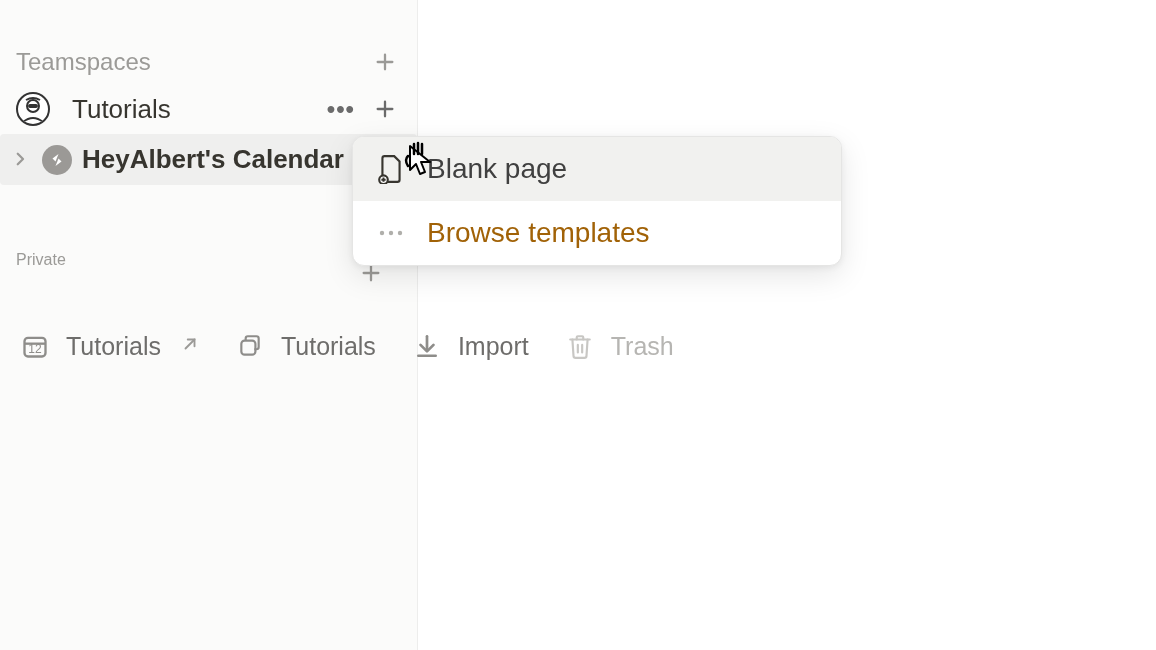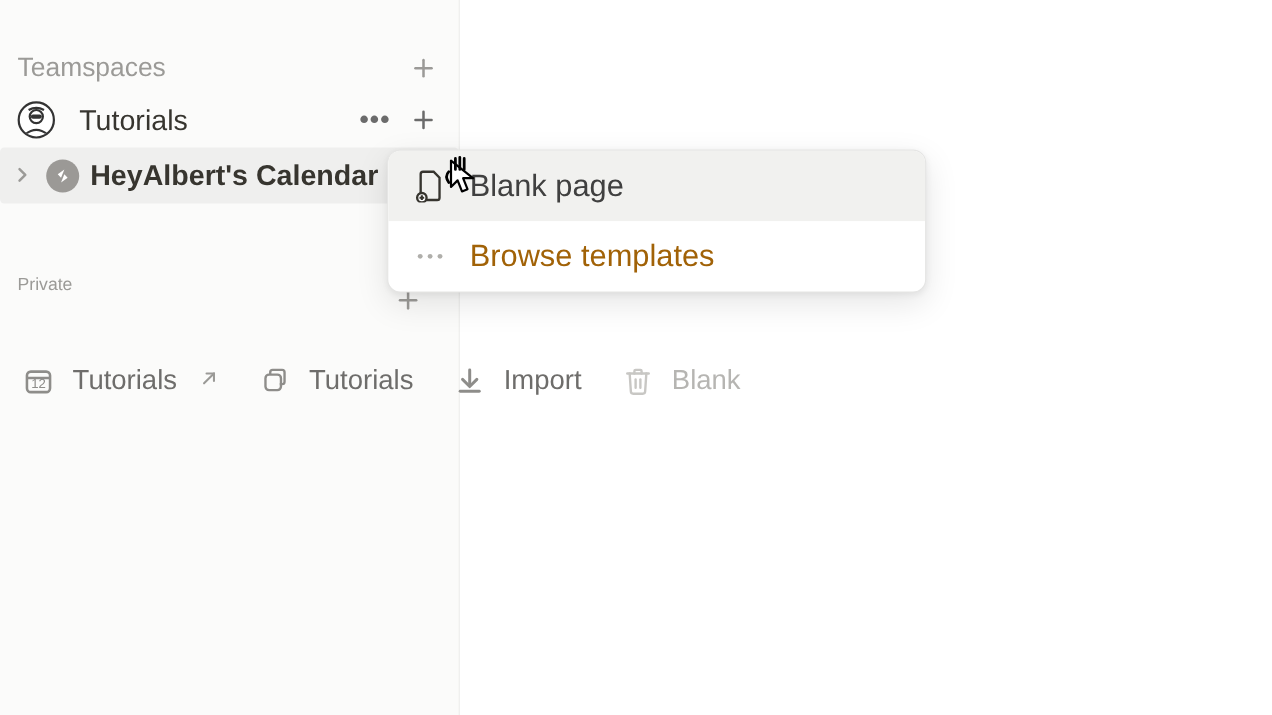--- a/index.html
+++ b/index.html
@@ -275,21 +275,21 @@
     <div class="bottom-item dim">
       <span class="bi-icon">
         <svg width="26" height="26" viewBox="0 0 24 24" fill="none" stroke="currentColor" stroke-width="2" stroke-linecap="round">
             <polyline points="3 6 5 6 21 6"></polyline>
             <path d="M19 6 L18 21 a2 2 0 0 1 -2 2 H8 a2 2 0 0 1 -2 -2 L5 6"></path>
             <line x1="10" y1="11" x2="10" y2="18"></line>
             <line x1="14" y1="11" x2="14" y2="18"></line>
             <path d="M9 6 V4 a1 1 0 0 1 1 -1 h4 a1 1 0 0 1 1 1 v2"></path>
           </svg>
       </span>
-      <span>Blank</span>
+      <span>Trash</span>
     </div>
   </div>
 </div>
 
 <span class="plus-under">
   <svg width="22" height="22" viewBox="0 0 24 24" fill="none" stroke="currentColor" stroke-width="2.5" stroke-linecap="round">
       <line x1="12" y1="4" x2="12" y2="20"></line>
       <line x1="4" y1="12" x2="20" y2="12"></line>
     </svg>
 </span>

